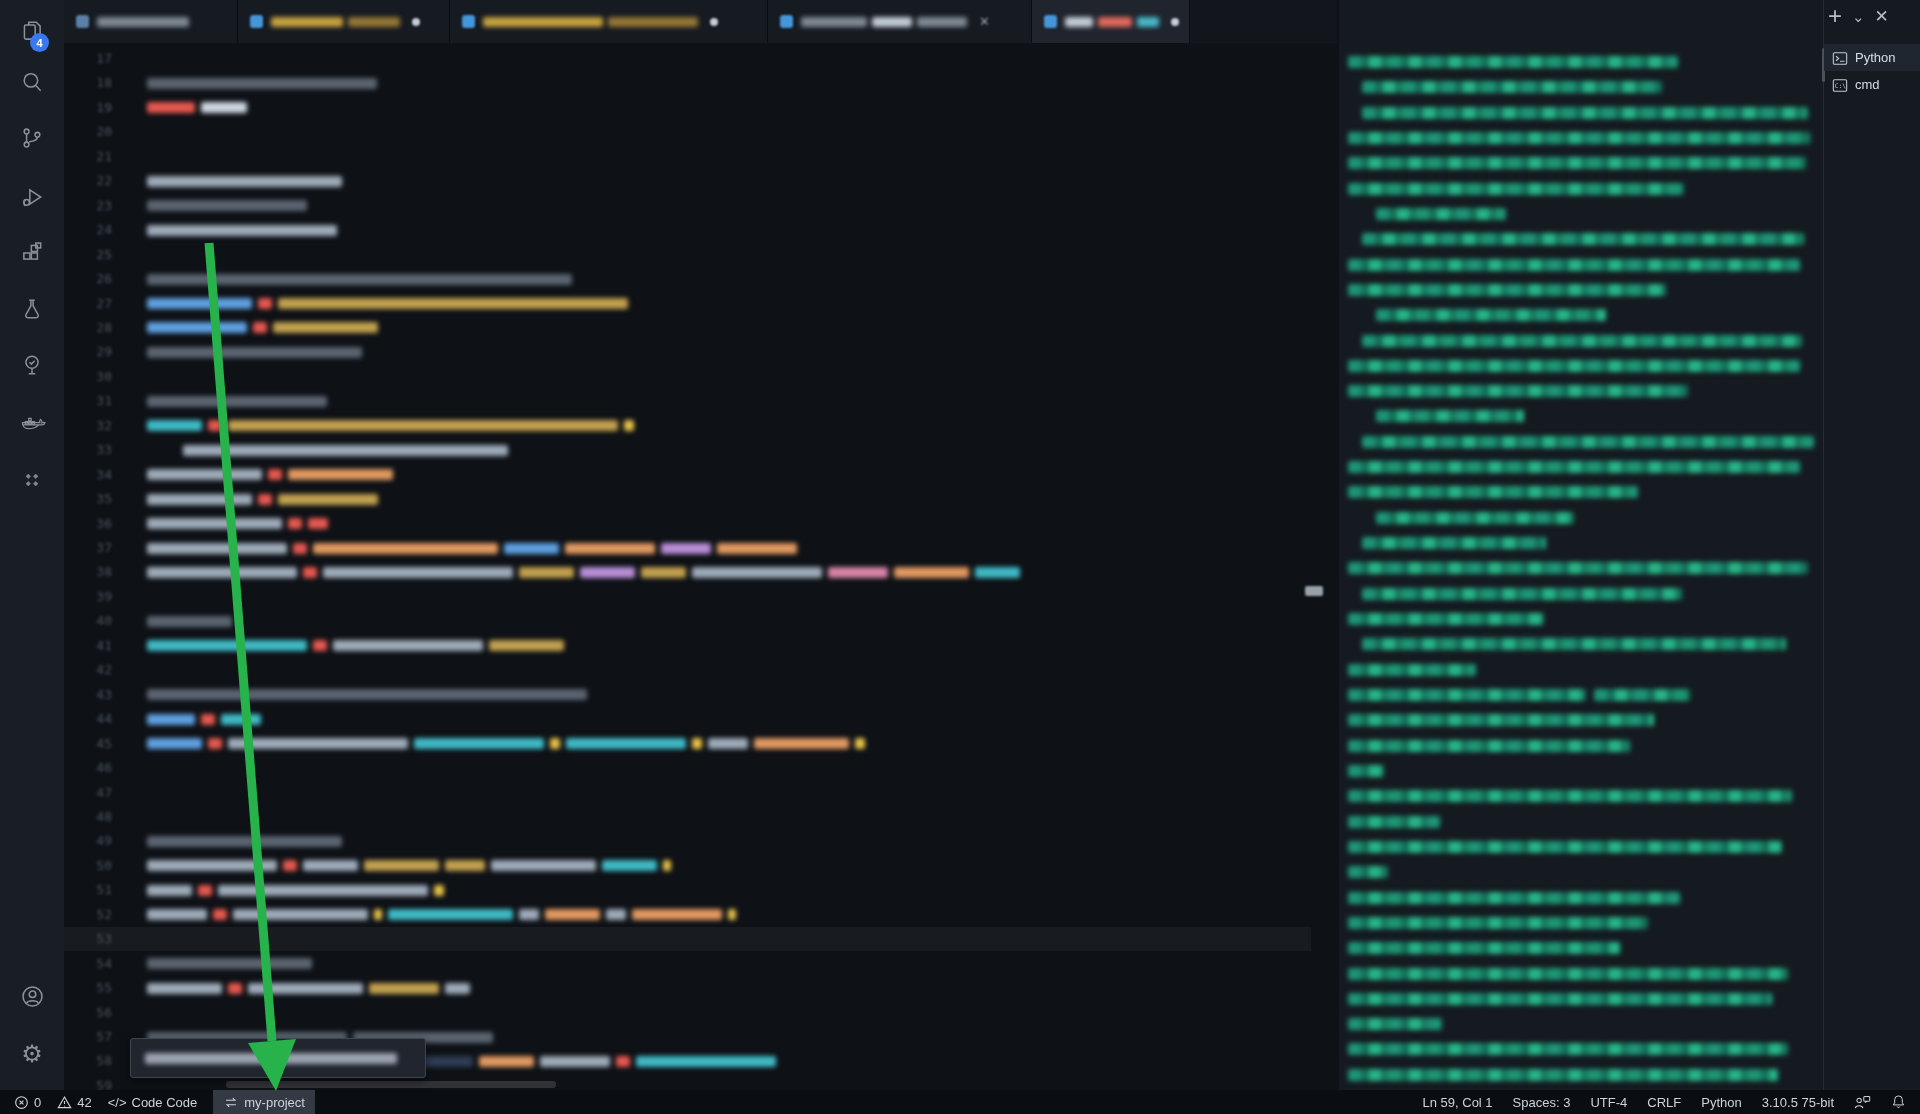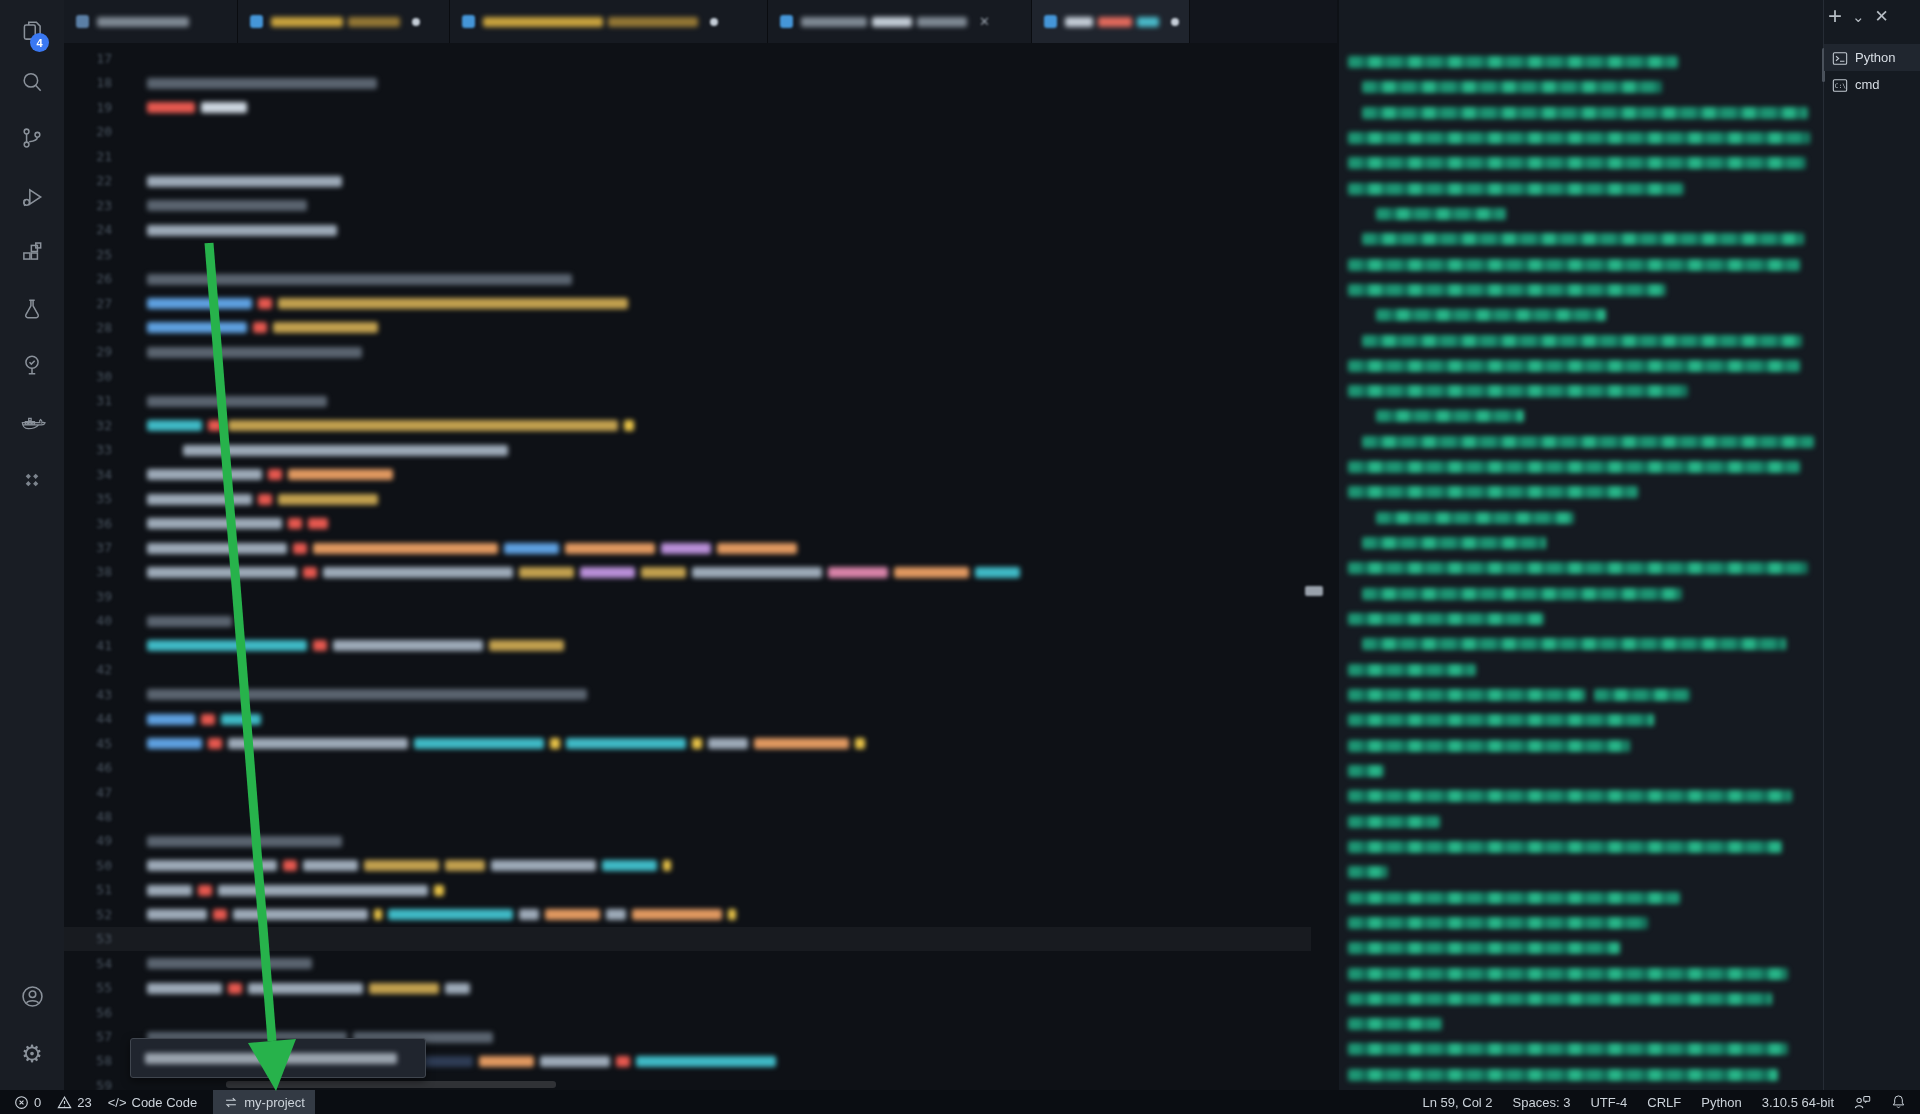--- a/index.html
+++ b/index.html
@@ -570,44 +570,44 @@
           </span>
           <span>0</span>
         </span>
         <span class="sb-item">
           <span style="display: flex; align-items: center;">
             <svg width="15" height="15" viewBox="0 0 16 16">
               <path d="M8 2.2 14.6 13.5H1.4z"></path>
               <path d="M8 6.5v3.2M8 11.4v.9"></path>
             </svg>
           </span>
-          <span>23</span>
+          <span>42</span>
         </span>
         <span class="sb-item">
           <span style="display: flex; align-items: center;">
             <span class="sb-glyph">&lt;/&gt;</span>
           </span>
           <span>Code Code</span>
         </span>
         <span class="sb-item chip">
           <span style="display: flex; align-items: center;">
             <svg width="16" height="13" viewBox="0 0 18 14">
               <path d="M3.5 4.5h10l-2.5-2.5M14.5 9.5h-10L7 12"></path>
             </svg>
           </span>
           <span>my-project</span>
         </span>
       </div>
     <div class="sb-right" id="sbRight">
-        <span class="sb-item">Ln 59, Col 2</span>
+        <span class="sb-item">Ln 59, Col 1</span>
         <span class="sb-item">Spaces: 3</span>
         <span class="sb-item">UTF-4</span>
         <span class="sb-item">CRLF</span>
         <span class="sb-item">Python</span>
-        <span class="sb-item">3.10.5 64-bit</span>
+        <span class="sb-item">3.10.5 75-bit</span>
       <span class="sb-item">
         <svg width="17" height="15" viewBox="0 0 20 17">
             <circle cx="6" cy="6" r="2.6"></circle>
             <path d="M1.5 15c.8-3.4 8.2-3.4 9 0"></path>
             <rect x="11.5" y="1.5" width="7" height="5.5" rx="1"></rect>
             <path d="M13 8.5 15 7"></path>
           </svg>
       </span>
       <span class="sb-item">
         <svg width="15" height="16" viewBox="0 0 18 19">

